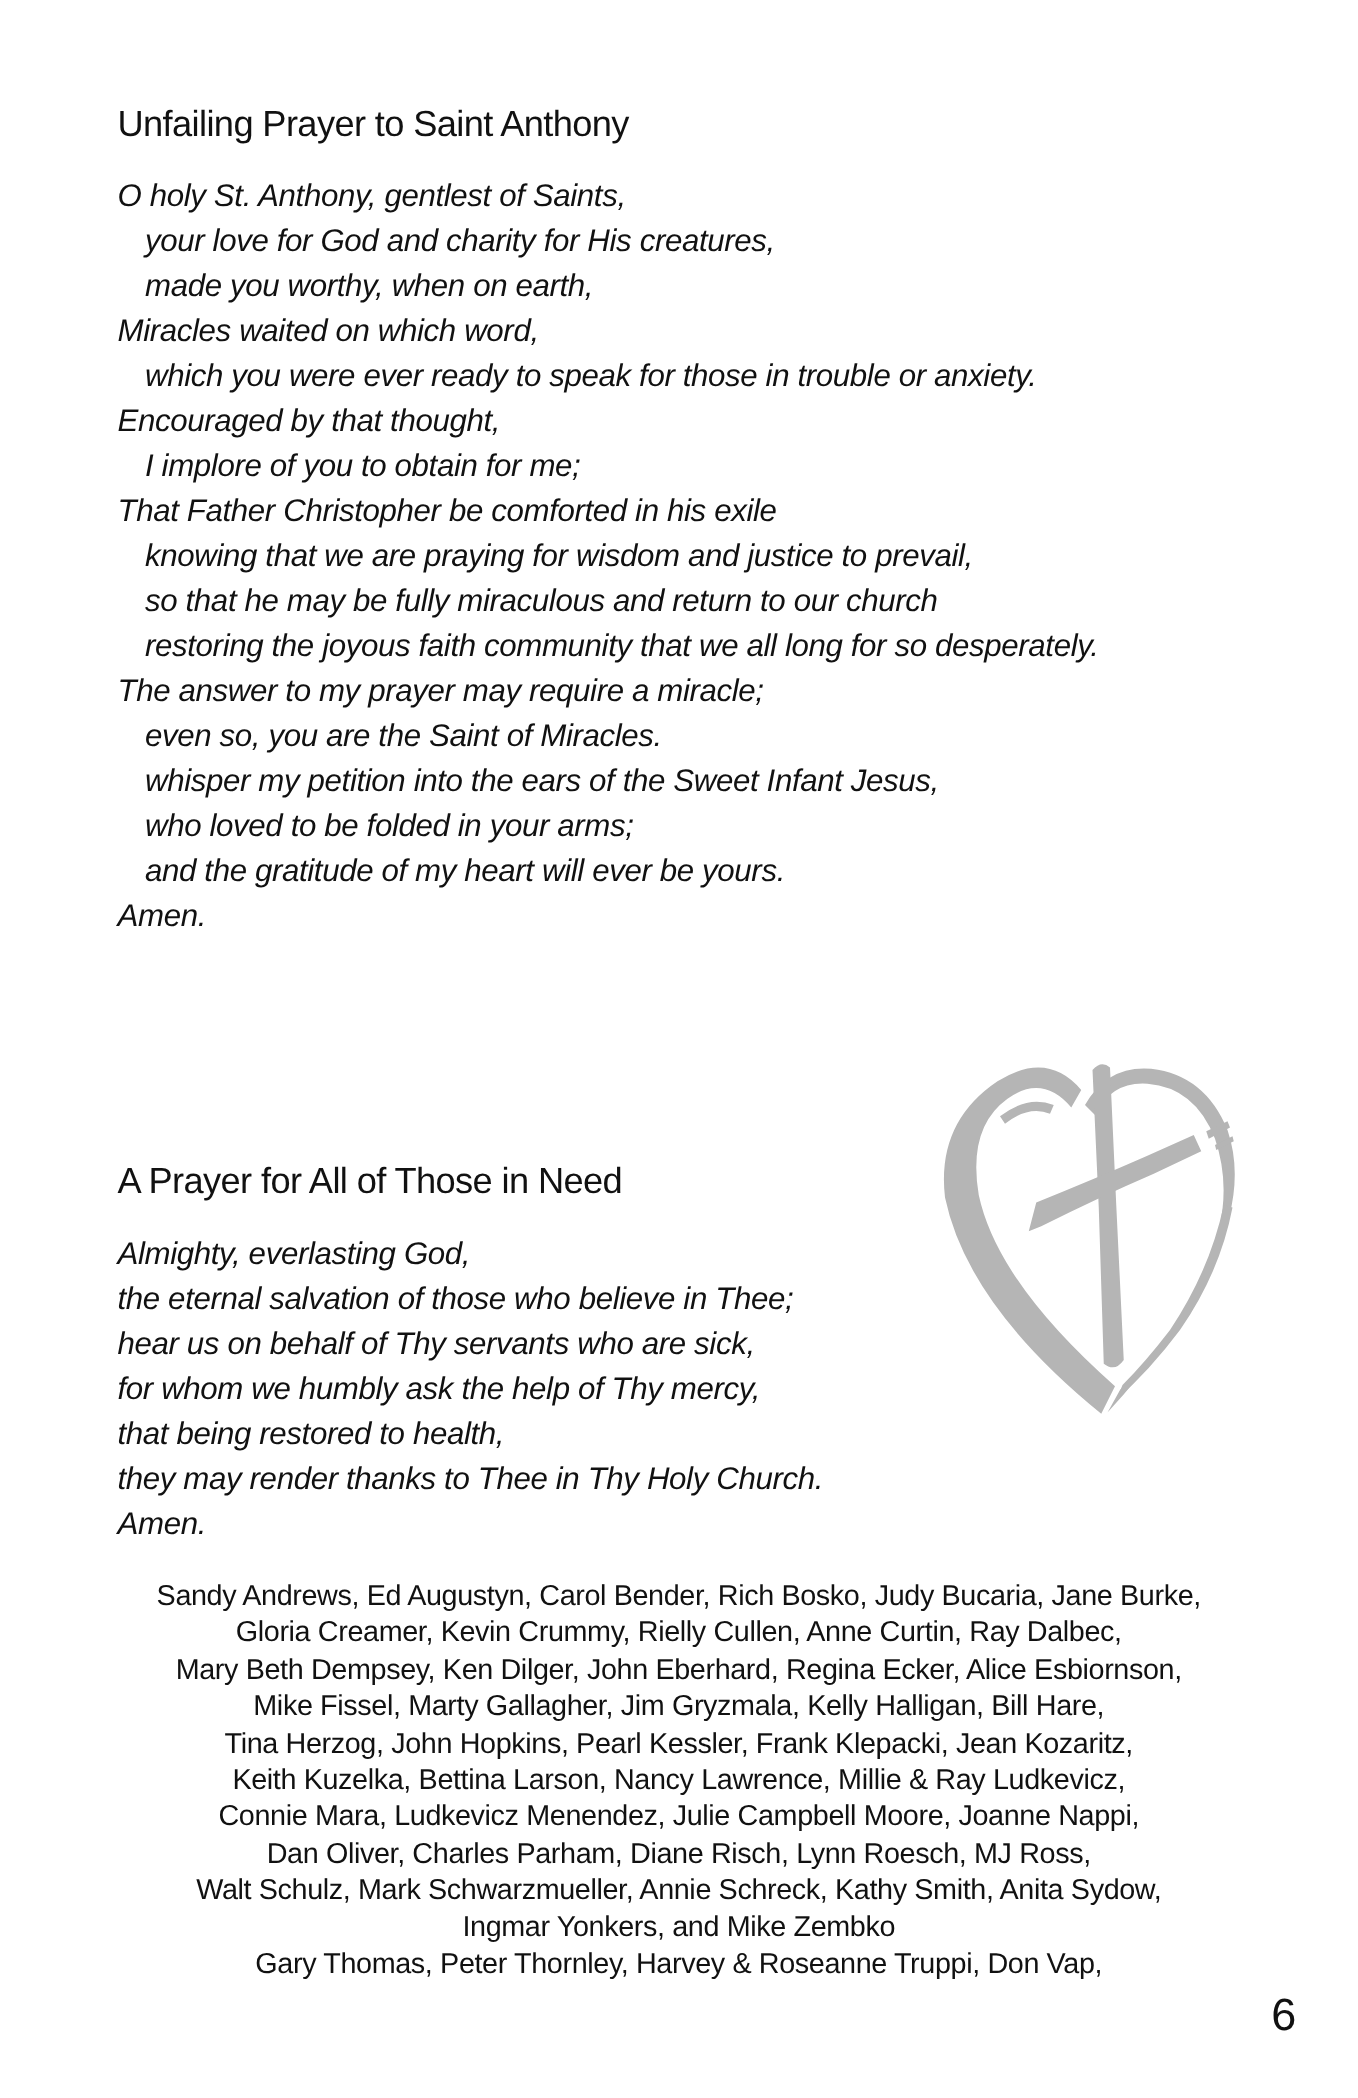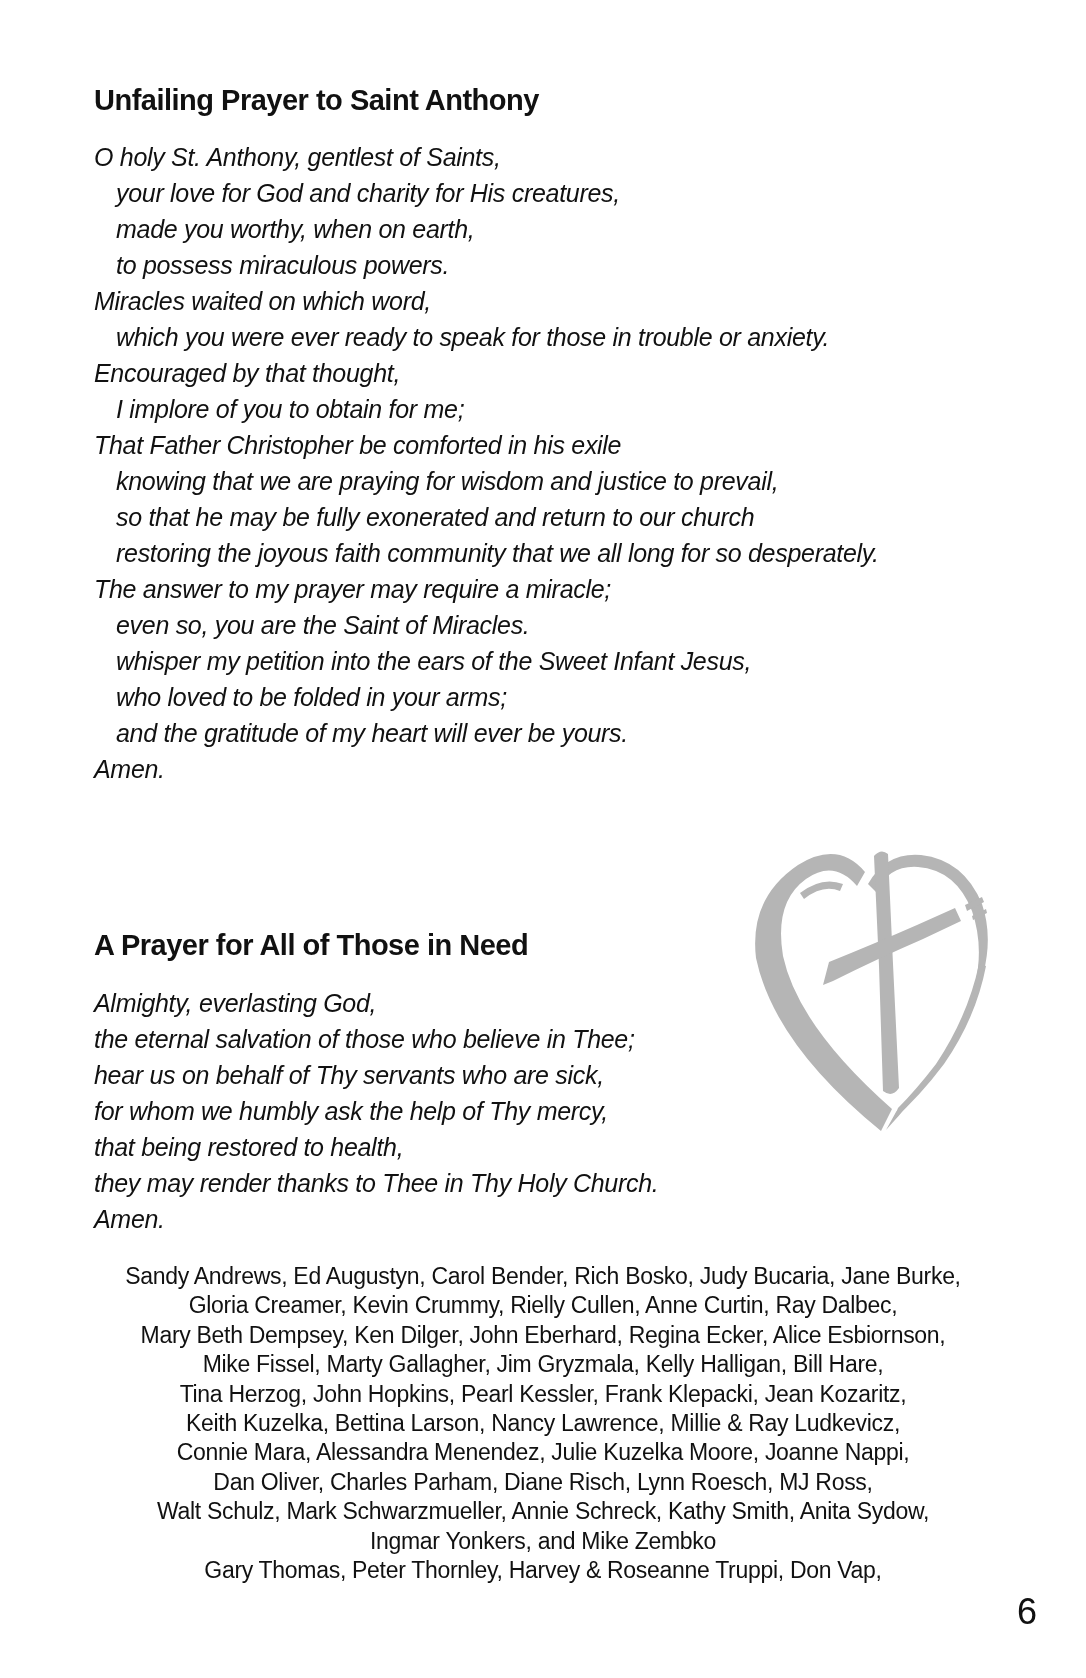--- a/index.html
+++ b/index.html
@@ -16,21 +16,21 @@
     overflow: hidden;
   }
   .page {
     position: absolute;
     inset: 0;
   }
   .heading {
     position: absolute;
     left: 94px;
     font-size: 29px;
-    font-weight: bold;
+    font-weight: normal;
     letter-spacing: -0.5px;
     white-space: nowrap;
   }
   #prayer1-title { top: 84px; }
   #prayer2-title { top: 929px; }
   .prayer-block {
     position: absolute;
     left: 94px;
     font-size: 25px;
     line-height: 36px;
@@ -77,28 +77,27 @@
 <body>
 
 <div class="page">
 
   <div class="heading" id="prayer1-title">Unfailing Prayer to Saint Anthony</div>
 
   <div class="prayer-block" id="prayer1-lines">
       <div class="line">O holy St. Anthony, gentlest of Saints,</div>
       <div class="line indent">your love for God and charity for His creatures,</div>
       <div class="line indent">made you worthy, when on earth,</div>
-      <div class="line indent">to possess miraculous powers.</div>
       <div class="line">Miracles waited on which word,</div>
       <div class="line indent">which you were ever ready to speak for those in trouble or anxiety.</div>
       <div class="line">Encouraged by that thought,</div>
       <div class="line indent">I implore of you to obtain for me;</div>
       <div class="line">That Father Christopher be comforted in his exile</div>
       <div class="line indent">knowing that we are praying for wisdom and justice to prevail,</div>
-      <div class="line indent">so that he may be fully exonerated and return to our church</div>
+      <div class="line indent">so that he may be fully miraculous and return to our church</div>
       <div class="line indent">restoring the joyous faith community that we all long for so desperately.</div>
       <div class="line">The answer to my prayer may require a miracle;</div>
       <div class="line indent">even so, you are the Saint of Miracles.</div>
       <div class="line indent">whisper my petition into the ears of the Sweet Infant Jesus,</div>
       <div class="line indent">who loved to be folded in your arms;</div>
       <div class="line indent">and the gratitude of my heart will ever be yours.</div>
       <div class="line">Amen.</div>
     </div>
 
   <div class="watermark">
@@ -135,21 +134,21 @@
       <div class="line">Amen.</div>
     </div>
 
   <div class="names-block">
       <div class="line">Sandy Andrews, Ed Augustyn, Carol Bender, Rich Bosko, Judy Bucaria, Jane Burke,</div>
       <div class="line">Gloria Creamer, Kevin Crummy, Rielly Cullen, Anne Curtin, Ray Dalbec,</div>
       <div class="line">Mary Beth Dempsey, Ken Dilger, John Eberhard, Regina Ecker, Alice Esbiornson,</div>
       <div class="line">Mike Fissel, Marty Gallagher, Jim Gryzmala, Kelly Halligan, Bill Hare,</div>
       <div class="line">Tina Herzog, John Hopkins, Pearl Kessler, Frank Klepacki, Jean Kozaritz,</div>
       <div class="line">Keith Kuzelka, Bettina Larson, Nancy Lawrence, Millie &amp; Ray Ludkevicz,</div>
-      <div class="line">Connie Mara, Alessandra Menendez, Julie Kuzelka Moore, Joanne Nappi,</div>
+      <div class="line">Connie Mara, Ludkevicz Menendez, Julie Campbell Moore, Joanne Nappi,</div>
       <div class="line">Dan Oliver, Charles Parham, Diane Risch, Lynn Roesch, MJ Ross,</div>
       <div class="line">Walt Schulz, Mark Schwarzmueller, Annie Schreck, Kathy Smith, Anita Sydow,</div>
       <div class="line">Ingmar Yonkers, and Mike Zembko</div>
       <div class="line">Gary Thomas, Peter Thornley, Harvey &amp; Roseanne Truppi, Don Vap,</div>
     </div>
 
   <div class="page-number">6</div>
 
 </div>
 

